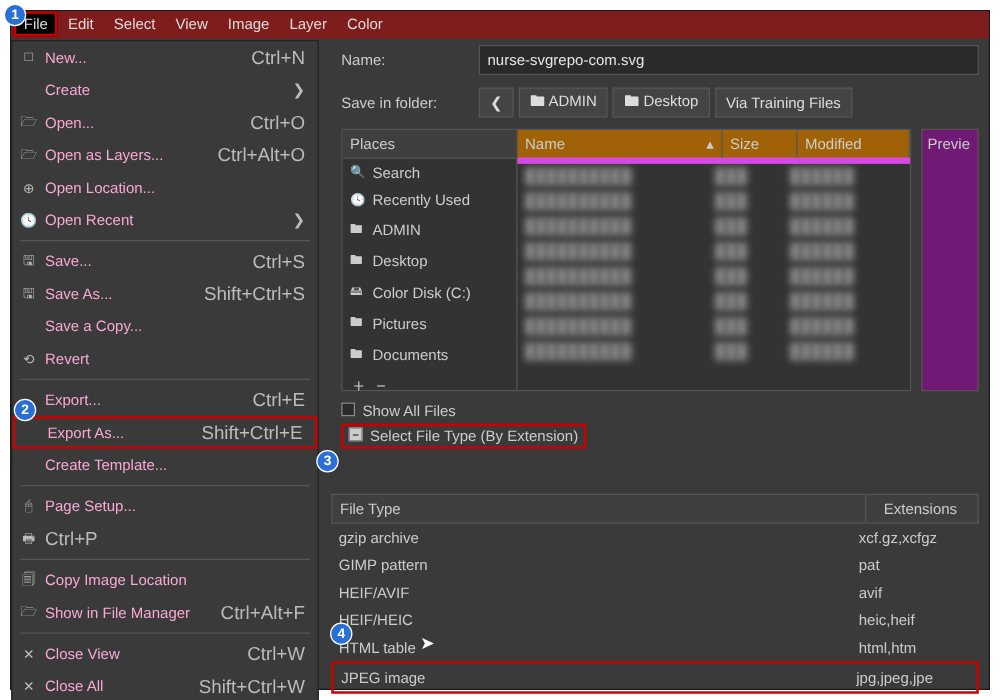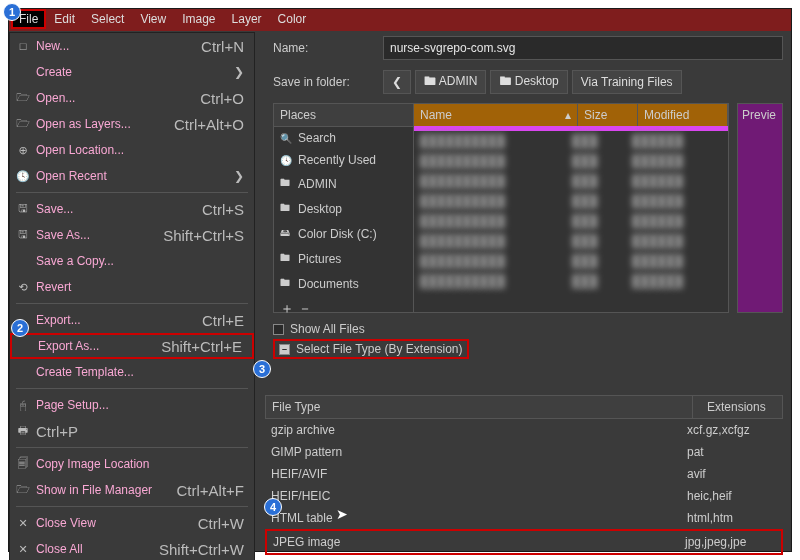--- a/index.html
+++ b/index.html
@@ -32,21 +32,21 @@
 .fh{display:flex;background:#a16207;border-bottom:5px solid #d946ef}
 .fh div{padding:4px 6px;border-right:1px solid #555}
 .fh .c1{flex:1;display:flex;justify-content:space-between}
 .fh .c2{width:60px}.fh .c3{width:90px}
 .fr{display:flex;padding:3px 6px}
 .fr div{color:transparent;text-shadow:0 0 6px #888}
 .fr .c1{flex:1}.fr .c2{width:60px}.fr .c3{width:90px}
 .prev{width:46px;border:1px solid #555;background:#701a75;margin:4px 8px 0 0;height:210px;padding:4px;text-align:left;color:#ccc}
 .toprow{display:flex}
 .opts{margin:6px 8px 0 8px}
-.opt{display:flex;align-items:center;gap:6px;padding:3px 0}
+.opt{display:flex;align-items:flex-start;gap:6px;padding:3px 0}
 .opt.hl-sel{border:2px solid #c00;padding:1px 4px;display:inline-flex}
 .ck{width:11px;height:11px;border:1px solid #888;background:#2a2a2a}
 .exp{width:11px;height:11px;border:1px solid #888;background:#ccc;color:#222;font-size:9px;line-height:9px;text-align:center;font-weight:bold}
 .ft{position:absolute;left:256px;right:8px;bottom:8px;top:386px}
 .fth{display:flex;background:#3f3f3f;border:1px solid #555}
 .fth .a{flex:1;padding:4px 6px}.fth .b{width:90px;padding:4px 14px;border-left:1px solid #555}
 .ftr{display:flex;padding:4px 6px}
 .ftr .a{flex:1}.ftr .b{width:90px}
 .ftr.hl-jp{border:2px solid #c00}
 .badge{position:absolute;width:18px;height:18px;border-radius:50%;background:#2a6fd6;color:#fff;font-weight:bold;font-size:11px;display:flex;align-items:center;justify-content:center;border:1px solid #fff;z-index:50}

